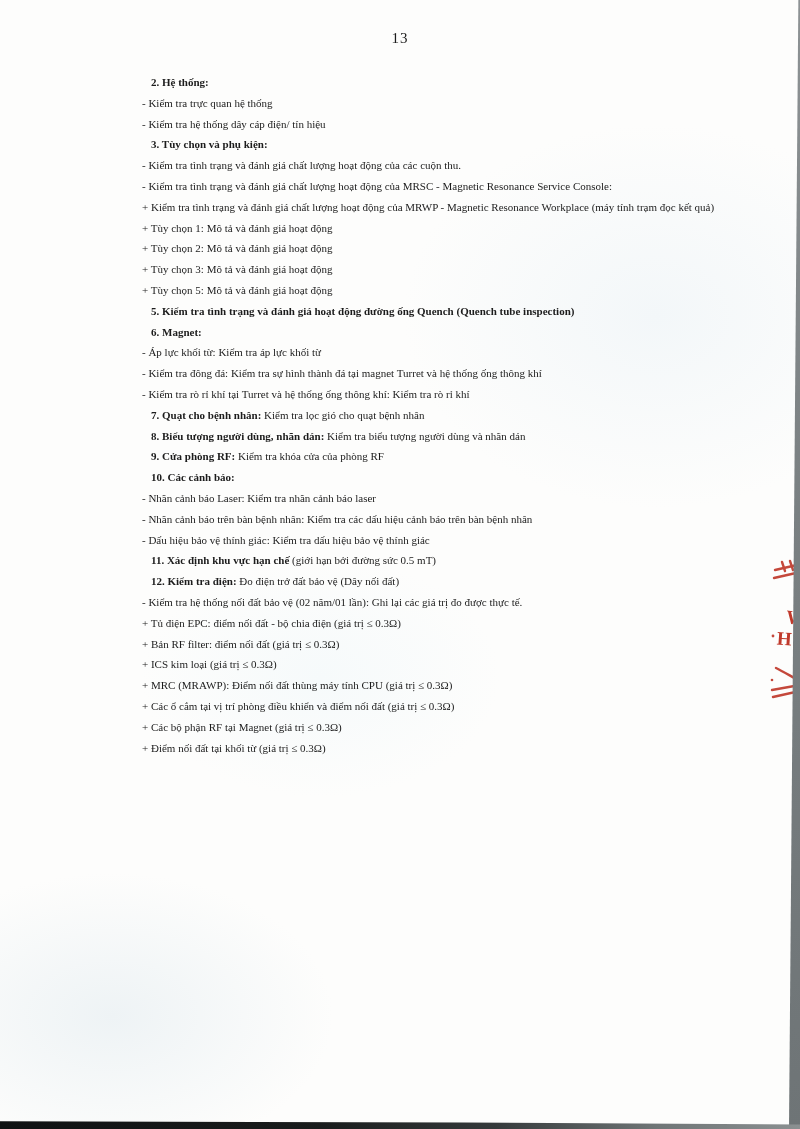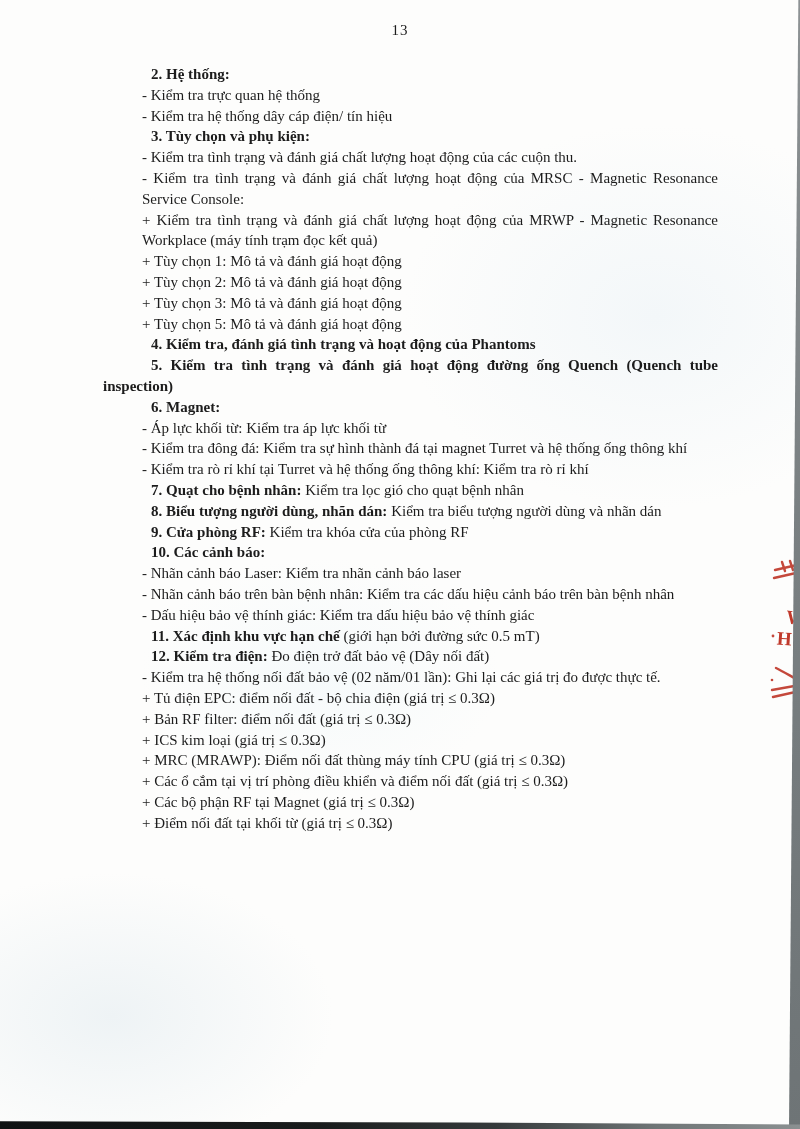--- a/index.html
+++ b/index.html
@@ -8,25 +8,25 @@
     font-family:"Liberation Serif","DejaVu Serif",serif;
     color:#1c1c1c;
     background:
       radial-gradient(ellipse 340px 220px at 14% 90%, #eef3f5 0%, rgba(238,243,245,0) 65%),
       radial-gradient(ellipse 420px 320px at 82% 28%, #f3f7f9 0%, rgba(243,247,249,0) 60%),
       radial-gradient(ellipse 300px 200px at 40% 60%, #f6fafb 0%, rgba(246,250,251,0) 60%),
       #fdfdfc;
   }
   .page{position:absolute;inset:0;}
   .pageno{
-    padding-top:22px;text-align:center;font-size:15px;letter-spacing:1px;
+    padding-top:30px;text-align:center;font-size:15px;letter-spacing:1px;
   }
   .content{
     margin-top:25px;padding:0 82px 0 103px;
-    font-size:15px;line-height:20.8px;
+    font-size:11px;line-height:20.8px;
   }
   .content p{margin:0;}
   .content p.item{font-weight:700;text-indent:48px;}
   .content p.lead{text-indent:48px;}
   .content p.lead b{font-weight:700;}
   .content p.sub{margin-left:39px;}
   .content p.j{text-align:justify;}
   
   .scan-right{
     position:absolute;top:0;bottom:0;right:0;width:11px;
@@ -59,21 +59,20 @@
       <p class="sub">- Kiểm tra trực quan hệ thống</p>
       <p class="sub">- Kiểm tra hệ thống dây cáp điện/ tín hiệu</p>
       <p class="item"><b>3. Tùy chọn và phụ kiện:</b></p>
       <p class="sub">- Kiểm tra tình trạng và đánh giá chất lượng hoạt động của các cuộn thu.</p>
       <p class="sub j">- Kiểm tra tình trạng và đánh giá chất lượng hoạt động của MRSC - Magnetic Resonance Service Console:</p>
       <p class="sub j">+ Kiểm tra tình trạng và đánh giá chất lượng hoạt động của MRWP - Magnetic Resonance Workplace (máy tính trạm đọc kết quả)</p>
       <p class="sub">+ Tùy chọn 1: Mô tả và đánh giá hoạt động</p>
       <p class="sub">+ Tùy chọn 2: Mô tả và đánh giá hoạt động</p>
       <p class="sub">+ Tùy chọn 3: Mô tả và đánh giá hoạt động</p>
       <p class="sub">+ Tùy chọn 5: Mô tả và đánh giá hoạt động</p>
-      <p class="item"><b>4. Kiểm tra, đánh giá tình trạng và hoạt động của Phantoms</b></p>
       <p class="item j"><b>5. Kiểm tra tình trạng và đánh giá hoạt động đường ống Quench (Quench tube inspection)</b></p>
       <p class="item"><b>6. Magnet:</b></p>
       <p class="sub">- Áp lực khối từ: Kiểm tra áp lực khối từ</p>
       <p class="sub j">- Kiểm tra đông đá: Kiểm tra sự hình thành đá tại magnet Turret và hệ thống ống thông khí</p>
       <p class="sub">- Kiểm tra rò rỉ khí tại Turret và hệ thống ống thông khí: Kiểm tra rò rỉ khí</p>
       <p class="lead"><b>7. Quạt cho bệnh nhân:</b> Kiểm tra lọc gió cho quạt bệnh nhân</p>
       <p class="lead"><b>8. Biểu tượng người dùng, nhãn dán:</b> Kiểm tra biểu tượng người dùng và nhãn dán</p>
       <p class="lead"><b>9. Cửa phòng RF:</b> Kiểm tra khóa cửa của phòng RF</p>
       <p class="item"><b>10. Các cảnh báo:</b></p>
       <p class="sub">- Nhãn cảnh báo Laser: Kiểm tra nhãn cảnh báo laser</p>

